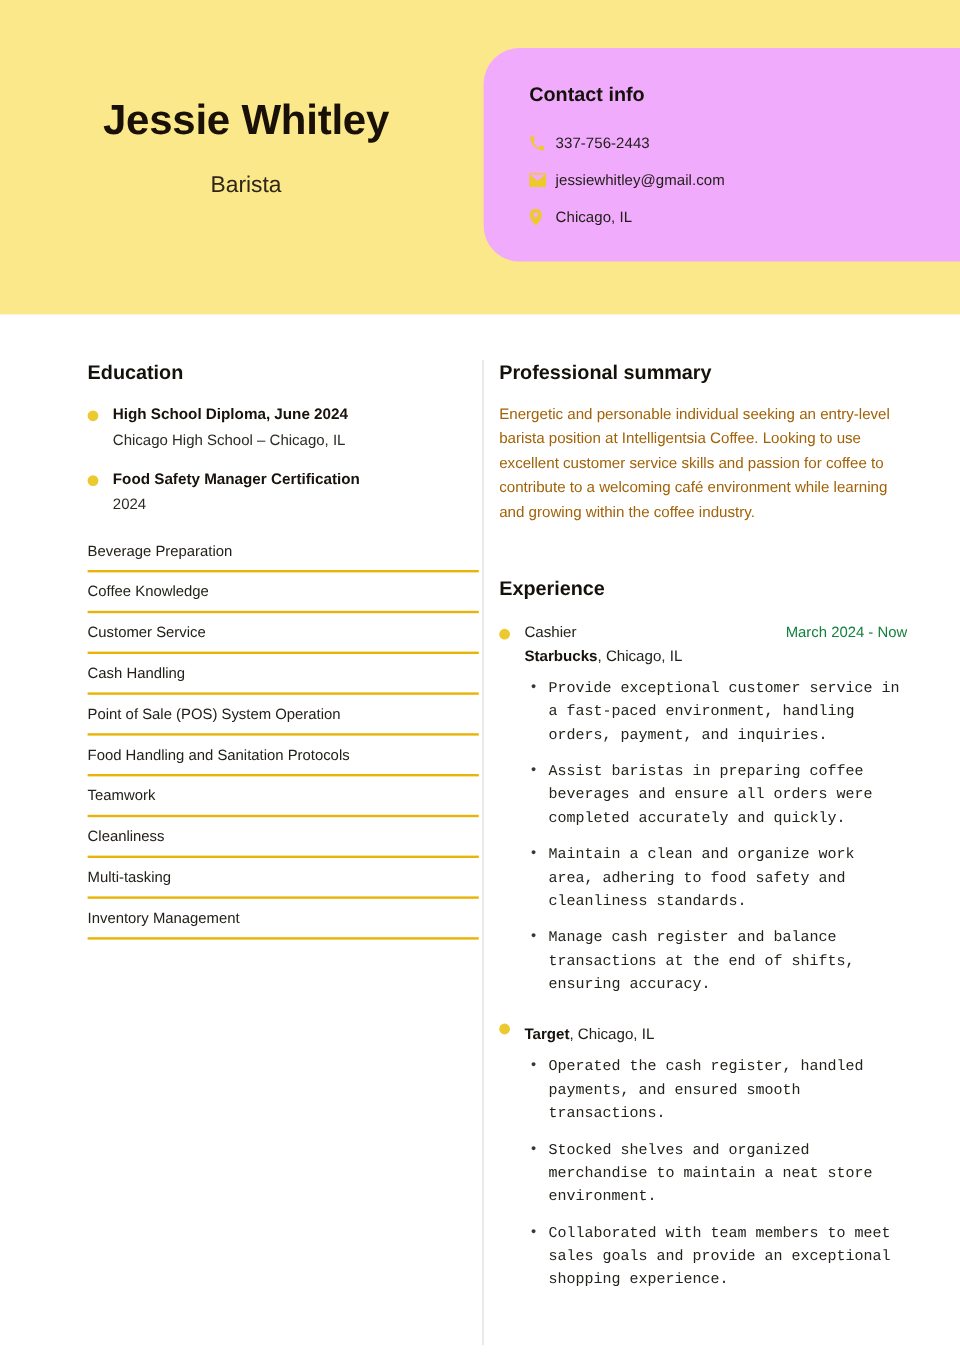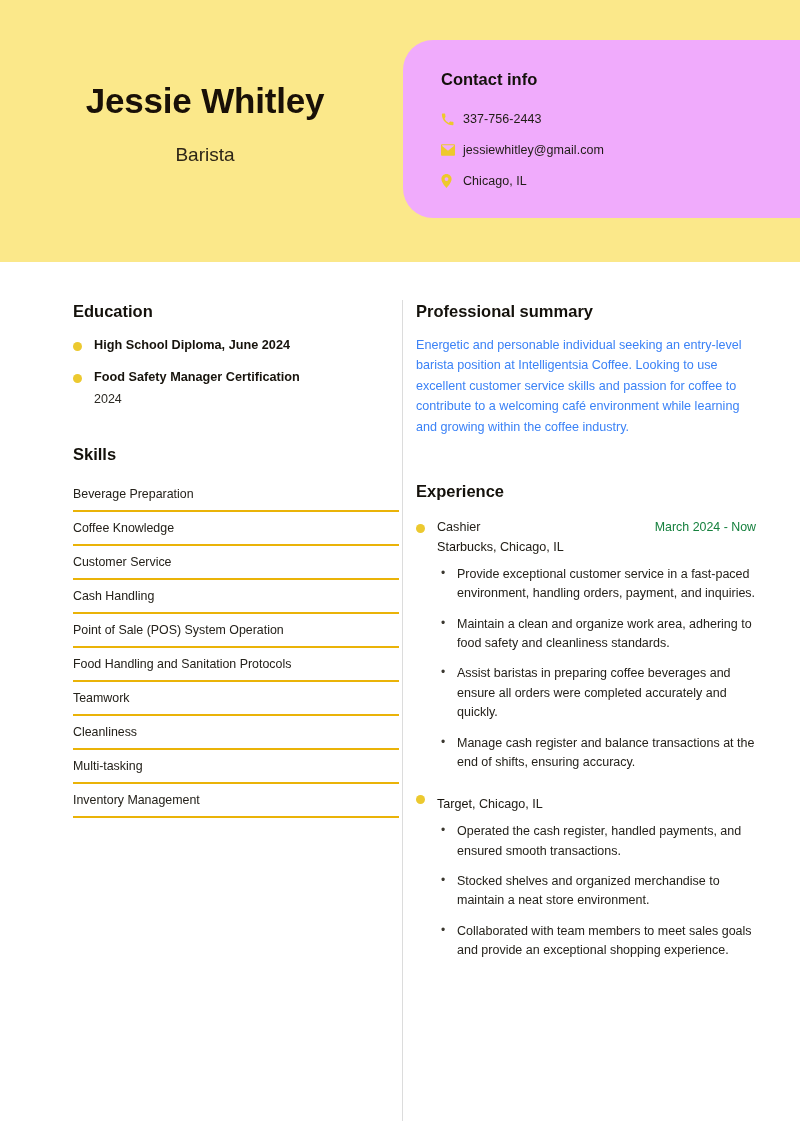--- a/index.html
+++ b/index.html
@@ -173,21 +173,21 @@
   .skill-gauge-fill {
     height: 11px;
     background: #edc92c;
     border-radius: 2px;
   }
 
   
   .summary-text {
     font-size: 12.6px;
     line-height: 1.62;
-    color: #3b82f6;
+    color: #a16207;
     margin: 14px 0 0 0;
   }
 
   
   .exp-heading { margin-top: 45px; }
   .exp-list { list-style: none; margin: 0; padding: 0; }
   .exp-item { position: relative; padding-left: 21px; margin-top: 19px; }
   .exp-topline {
     display: flex;
     align-items: baseline;
@@ -201,25 +201,26 @@
     font-size: 12.4px;
     color: #15803d;
     white-space: nowrap;
     padding-left: 10px;
   }
   .exp-company {
     font-size: 12.6px;
     color: #24211a;
     padding-top: 6px;
   }
-  .exp-company .org { font-weight: 400; color: #17130c; }
+  .exp-company .org { font-weight: 700; color: #17130c; }
   .exp-duties {
     list-style: none;
     margin: 11px 0 0 0;
     padding: 0;
+    font-family: Liberation Mono, monospace;
   }
   .duty {
     position: relative;
     padding-left: 20px;
     font-size: 12.5px;
     line-height: 1.55;
     color: #25221b;
     margin-bottom: 11px;
   }
   .duty:last-child { margin-bottom: 0; }
@@ -282,33 +283,33 @@
 
   <div class="col-left">
 
     <section>
       <h2 class="section-heading">Education</h2>
       <ul class="edu-list">
 
         <li class="edu-item">
           <span class="bullet-dot"></span>
           <div class="edu-degree">High School Diploma, June 2024</div>
+          <div class="edu-meta">Chicago High School – Chicago, IL</div>
         </li>
 
         <li class="edu-item">
           <span class="bullet-dot"></span>
           <div class="edu-degree">Food Safety Manager Certification</div>
           <div class="edu-meta">2024</div>
         </li>
 
       </ul>
     </section>
 
     <section>
-      <h2 class="section-heading skills-heading">Skills</h2>
       <div class="skills-table">
 
         <div class="skill-row">
           <span class="skill-name">Beverage Preparation</span>
           <span class="skill-gauge"><span class="skill-gauge-fill" style="width: 100%;"></span></span>
         </div>
 
         <div class="skill-row">
           <span class="skill-name">Coffee Knowledge</span>
           <span class="skill-gauge"><span class="skill-gauge-fill" style="width: 100%;"></span></span>
@@ -372,22 +373,22 @@
 
         <li class="exp-item">
           <span class="bullet-dot"></span>
           <div class="exp-topline">
             <span class="exp-role">Cashier</span>
             <span class="exp-dates">March 2024 - Now</span>
           </div>
           <div class="exp-company"><span class="org">Starbucks</span><span>, Chicago, IL</span></div>
           <ul class="exp-duties">
             <li class="duty">Provide exceptional customer service in a fast-paced environment, handling orders, payment, and inquiries.</li>
+            <li class="duty">Assist baristas in preparing coffee beverages and ensure all orders were completed accurately and quickly.</li>
             <li class="duty">Maintain a clean and organize work area, adhering to food safety and cleanliness standards.</li>
-            <li class="duty">Assist baristas in preparing coffee beverages and ensure all orders were completed accurately and quickly.</li>
             <li class="duty">Manage cash register and balance transactions at the end of shifts, ensuring accuracy.</li>
           </ul>
         </li>
 
         <li class="exp-item">
           <span class="bullet-dot"></span>
           <div class="exp-company"><span class="org">Target</span><span>, Chicago, IL</span></div>
           <ul class="exp-duties">
             <li class="duty">Operated the cash register, handled payments, and ensured smooth transactions.</li>
             <li class="duty">Stocked shelves and organized merchandise to maintain a neat store environment.</li>

